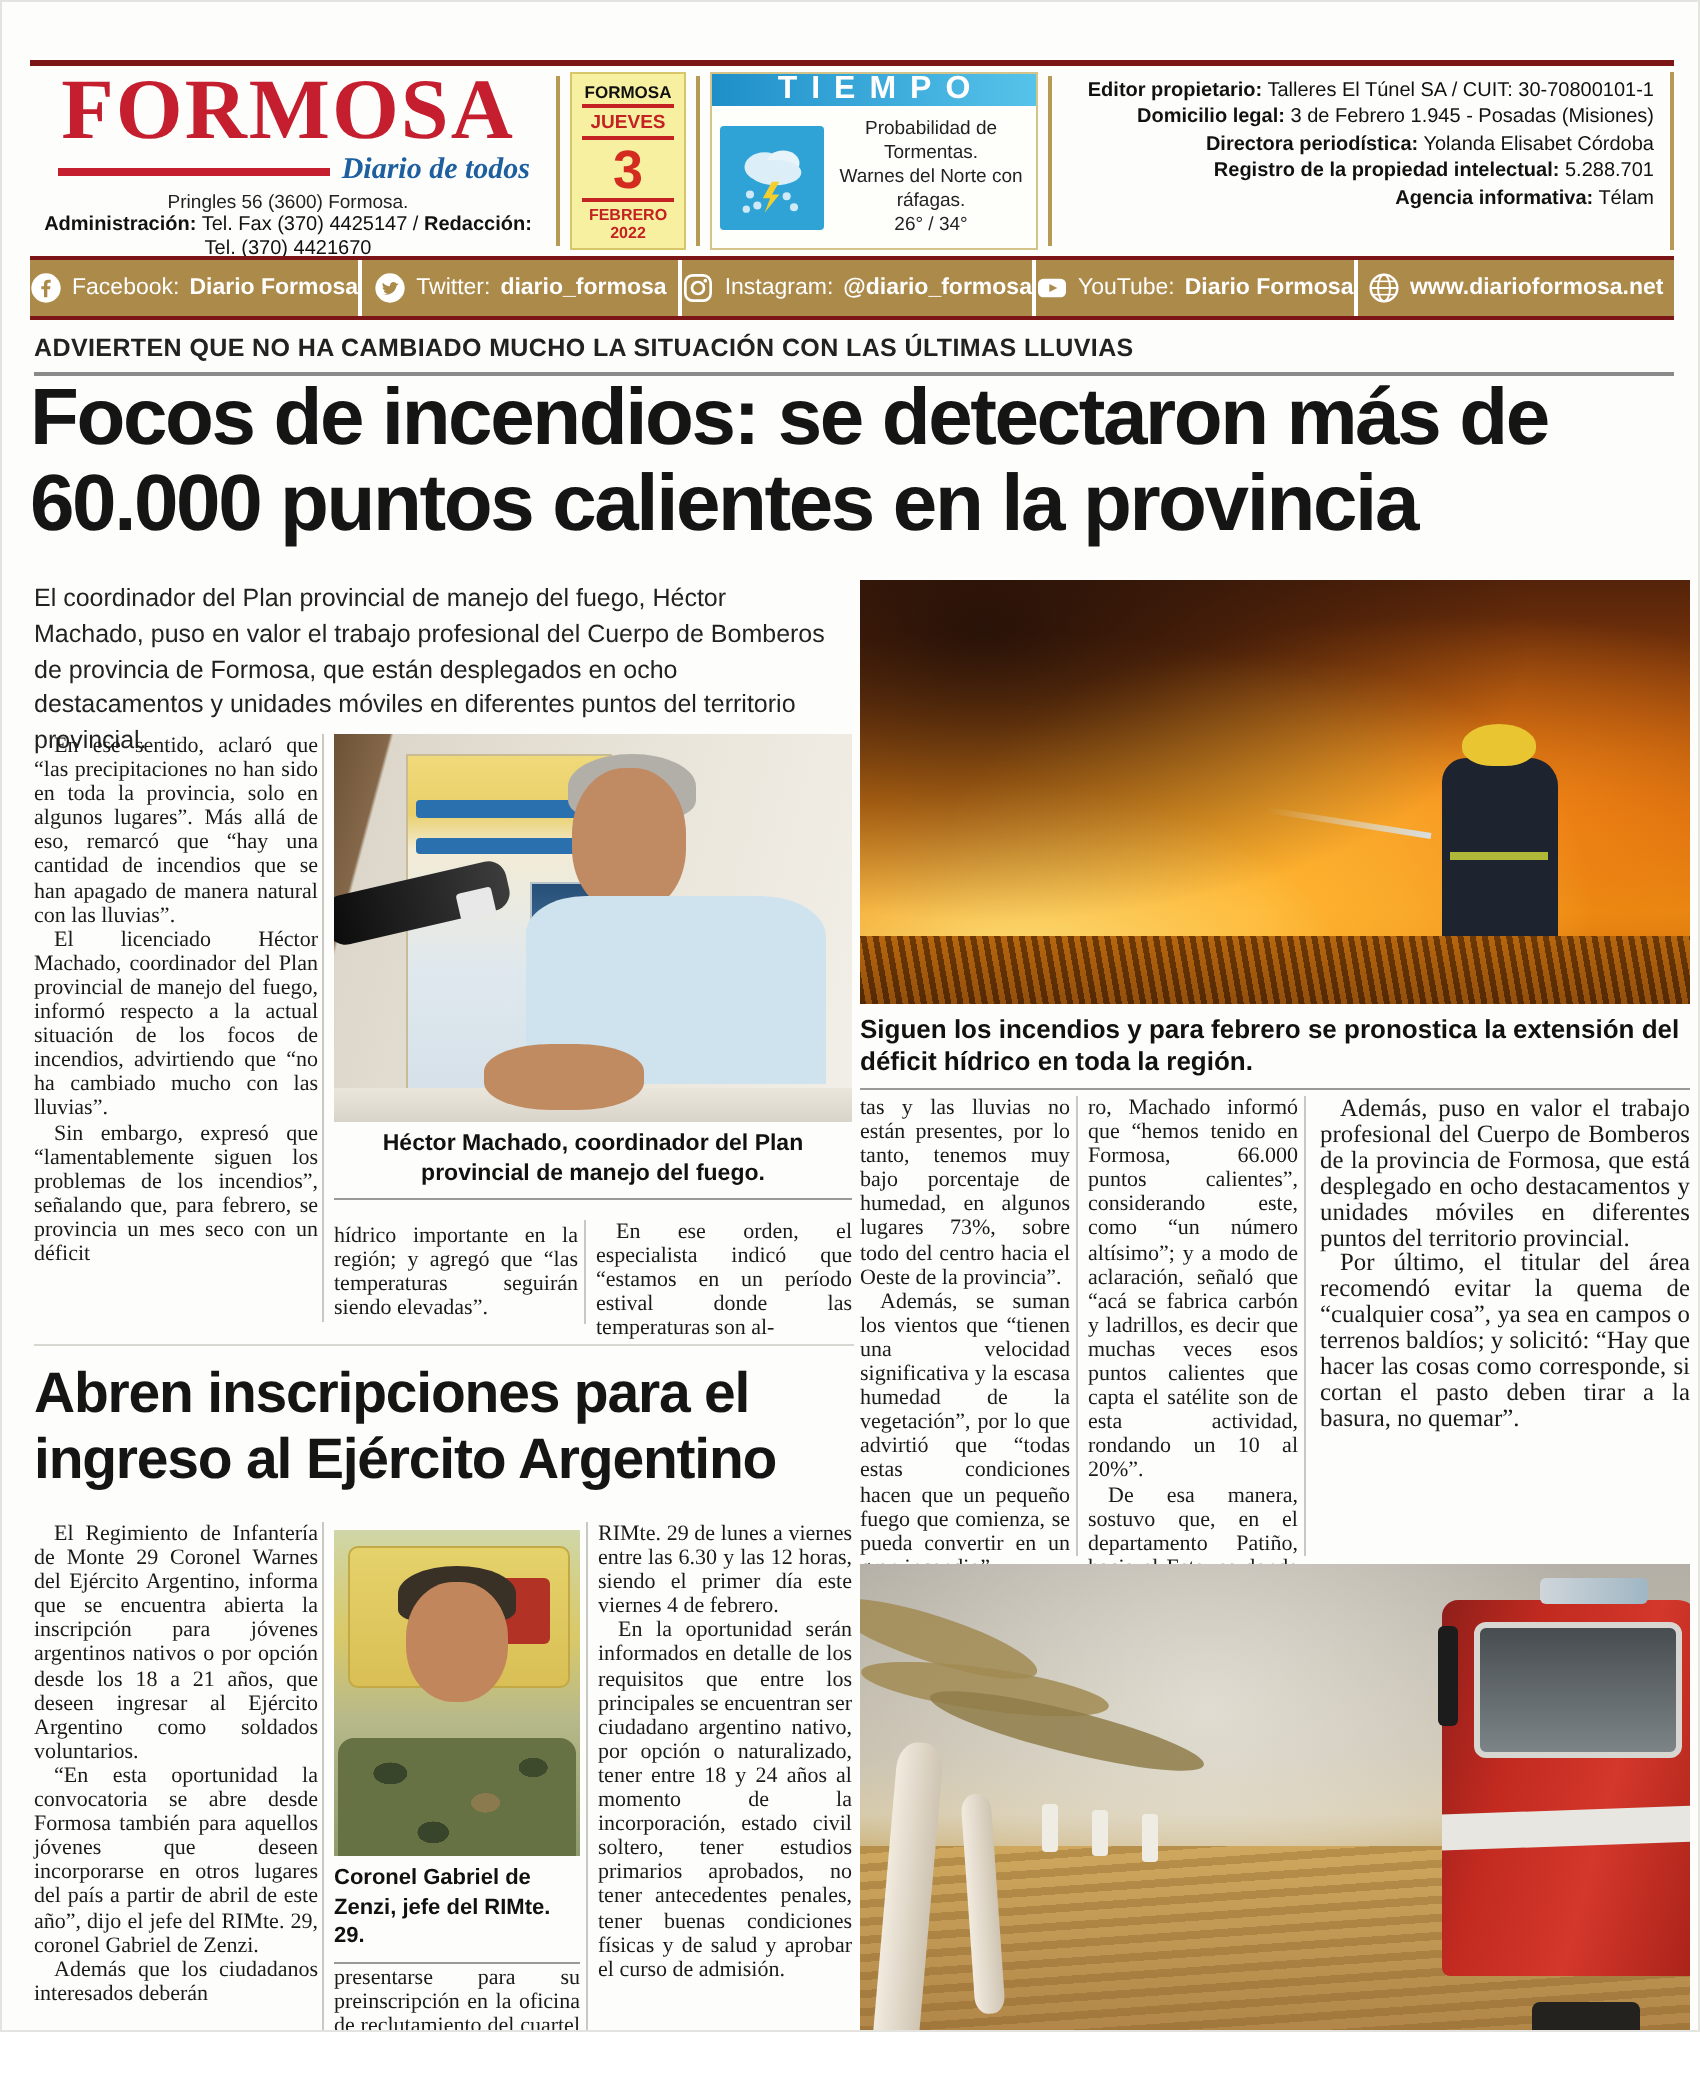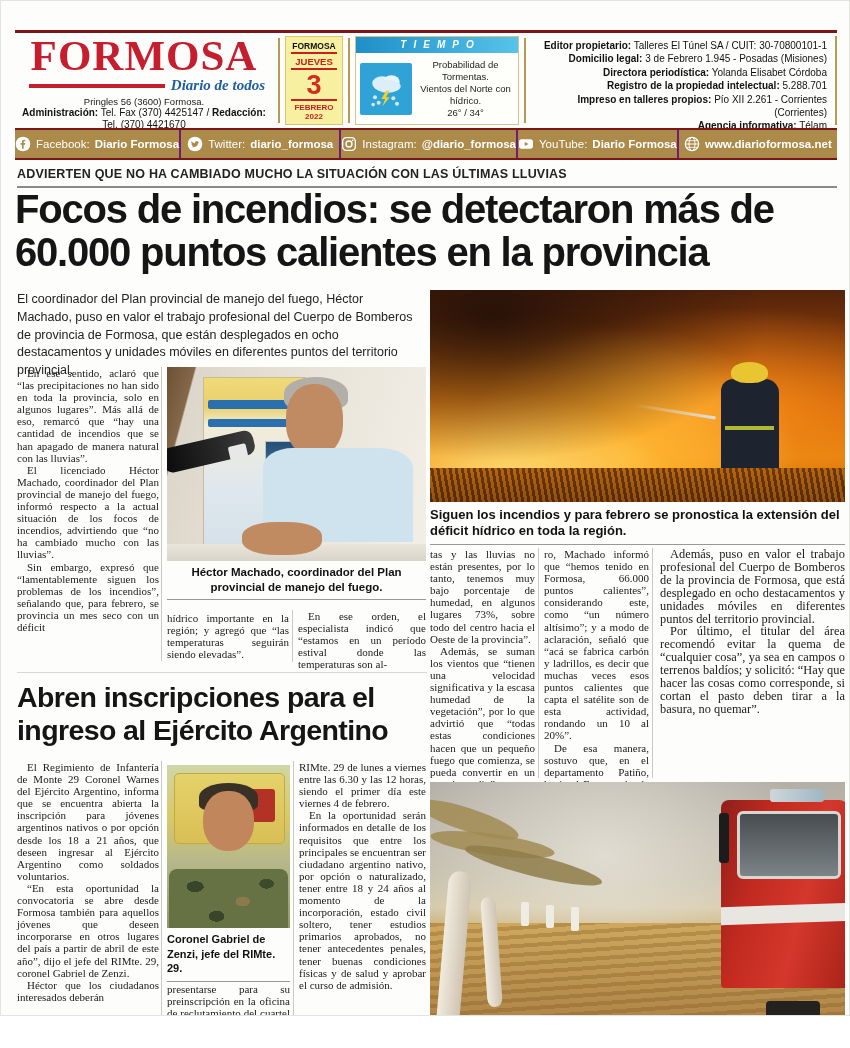--- a/index.html
+++ b/index.html
@@ -18,31 +18,31 @@
   .logo-tagline{font-family:"Liberation Serif",serif;font-style:italic;font-weight:bold;color:#1e5fa0;font-size:15px;margin-left:6px;white-space:nowrap;}
   .addr{font-size:9.5px;color:#222;}
   .contact{font-size:10px;color:#111;line-height:12px;}
   .date-box{width:58px;background:#f7f0a0;border:1px solid #d8c66a;display:flex;flex-direction:column;justify-content:space-evenly;text-align:center;padding:2px 2px;box-sizing:border-box;}
   .db-city{font-size:8.5px;font-weight:bold;color:#111;}
   .db-rule{height:2px;background:#c42222;margin:0 3px;}
   .db-weekday{font-size:9.5px;font-weight:bold;color:#c42222;}
   .db-day{font-size:27px;font-weight:bold;color:#d42b20;line-height:26px;}
   .db-month{font-size:8px;font-weight:bold;color:#c42222;}
   .weather-box{width:164px;border:1px solid #d4c48a;display:flex;flex-direction:column;box-sizing:border-box;}
-  .wb-header{height:16px;background:linear-gradient(90deg,#1f8fc9,#56c3ea);color:#fff;font-weight:bold;font-size:10px;
-             letter-spacing:7px;text-align:center;line-height:16px;padding-left:7px;font-style:italic;}
+  .wb-header{height:16px;background:linear-gradient(90deg,#1f8fc9,#56c3ea);color:#fff;font-weight:bold;font-size:16px;
+             letter-spacing:7px;text-align:center;line-height:16px;padding-left:7px;}
   .wb-body{flex:1;display:flex;align-items:center;background:#fefefa;}
   .wb-icon{width:52px;height:52px;background:#2fa3d6;border-radius:2px;margin:4px;display:flex;align-items:center;justify-content:center;flex:0 0 auto;}
   .wb-text{flex:1;font-size:9.5px;line-height:12px;text-align:center;color:#222;padding-right:3px;}
   .publisher{flex:1;text-align:right;font-size:10px;line-height:13.4px;color:#111;padding-top:3px;padding-right:8px;border-right:2px solid #b79a55;}
 
   
   .social{position:absolute;left:14px;right:12px;top:127px;height:32px;background:#ac8a4a;
           border-top:2px solid #7b1517;border-bottom:2px solid #7b1517;display:flex;box-sizing:border-box;}
-  .seg{flex:1;display:flex;align-items:center;justify-content:center;gap:5px;border-right:2px solid #701a75;color:#fff;font-size:11.5px;white-space:nowrap;}
+  .seg{flex:1;display:flex;align-items:center;justify-content:center;gap:5px;border-right:2px solid #ffffff;color:#fff;font-size:11.5px;white-space:nowrap;}
   .seg:last-child{border-right:none;}
   .shandle{font-weight:bold;}
   .sicon{width:16px;height:16px;display:inline-flex;}
 
   
   .kicker{position:absolute;left:16px;right:12px;top:166px;font-weight:bold;font-size:12.5px;color:#222;
           letter-spacing:.2px;padding-bottom:5px;border-bottom:2px solid #8a8a8a;}
   .headline1{position:absolute;left:14px;top:187px;width:824px;margin:0;font-weight:bold;font-size:40px;line-height:43px;
              letter-spacing:-1.2px;color:#151515;}
   .lead{position:absolute;left:16px;top:290px;width:403px;font-size:12.5px;line-height:17.8px;color:#222;}
@@ -170,32 +170,31 @@
             <polygon points="24,26 19,35 23,35 20,43 28,33 24,33 28,26" fill="#f2cf2e"></polygon>
             <circle cx="12" cy="33" r="2.2" fill="#cfe9f7"></circle>
             <circle cx="16" cy="39" r="2.2" fill="#cfe9f7"></circle>
             <circle cx="32" cy="34" r="2.2" fill="#cfe9f7"></circle>
             <circle cx="36" cy="40" r="2.2" fill="#cfe9f7"></circle>
             <circle cx="10" cy="41" r="2" fill="#cfe9f7"></circle>
           </svg>
         </div>
         <div class="wb-text">
           <div>Probabilidad de Tormentas.</div>
-          <div>Vientos del Norte con hídrico.</div>
+          <div>Warnes del Norte con ráfagas.</div>
           <div>26° / 34°</div>
         </div>
       </div>
     </div>
     <div class="vdiv"></div>
     <div class="publisher">
       <div class="pub-line"><span class="b">Editor propietario:</span> <span>Talleres El Túnel SA / CUIT: 30-70800101-1</span></div>
       <div class="pub-line"><span class="b">Domicilio legal:</span> <span>3 de Febrero 1.945 - Posadas (Misiones)</span></div>
       <div class="pub-line"><span class="b">Directora periodística:</span> <span>Yolanda Elisabet Córdoba</span></div>
       <div class="pub-line"><span class="b">Registro de la propiedad intelectual:</span> <span>5.288.701</span></div>
-      <div class="pub-line"><span class="b">Impreso en talleres propios:</span> <span>Pío XII 2.261 - Corrientes (Corrientes)</span></div>
       <div class="pub-line"><span class="b">Agencia informativa:</span> <span>Télam</span></div>
     </div>
   </div>
 
   <div class="social">
     <div class="seg">
       <span class="sicon">
           <svg viewBox="0 0 24 24" width="16" height="16">
             <circle cx="12" cy="12" r="11" fill="#fff"></circle>
             <path d="M13 19v-6h2l.4-2.4H13V9.2c0-.7.3-1.2 1.3-1.2H15.5V5.9C15.2 5.9 14.4 5.8 13.6 5.8c-1.9 0-3.1 1.1-3.1 3.1v1.7H8.5V13h2V19z" fill="#ac8a4a"></path>
@@ -307,21 +306,21 @@
     <p>Además, puso en valor el trabajo profesional del Cuerpo de Bomberos de la provincia de Formosa, que está desplegado en ocho destacamentos y unidades móviles en diferentes puntos del territorio provincial.</p>
     <p>Por último, el titular del área recomendó evitar la quema de “cualquier cosa”, ya sea en campos o terrenos baldíos; y solicitó: “Hay que hacer las cosas como corresponde, si cortan el pasto deben tirar a la basura, no quemar”.</p>
   </div>
 
   <div class="sep-h" style="top:671px;"></div>
   <h2 class="headline2">Abren inscripciones para el ingreso al Ejército Argentino</h2>
 
   <div class="bodycol" style="left:16px;top:760px;width:142px;">
     <p>El Regimiento de Infantería de Monte 29 Coronel Warnes del Ejército Argentino, informa que se encuentra abierta la inscripción para jóvenes argentinos nativos o por opción desde los 18 a 21 años, que deseen ingresar al Ejército Argentino como soldados voluntarios.</p>
     <p>“En esta oportunidad la convocatoria se abre desde Formosa también para aquellos jóvenes que deseen incorporarse en otros lugares del país a partir de abril de este año”, dijo el jefe del RIMte. 29, coronel Gabriel de Zenzi.</p>
-    <p>Héctor que los ciudadanos interesados deberán</p>
+    <p>Además que los ciudadanos interesados deberán</p>
   </div>
   <div class="vline" style="left:160px;top:760px;height:282px;"></div>
 
   <div class="photo zenzi-photo">
     <div class="z-sign"></div>
     <div class="z-sign-red"></div>
     <div class="z-hair"></div>
     <div class="z-head"></div>
     <div class="z-uniform"></div>
   </div>

